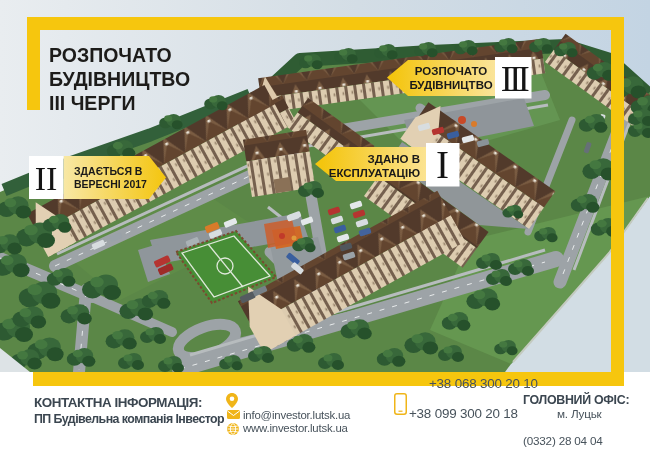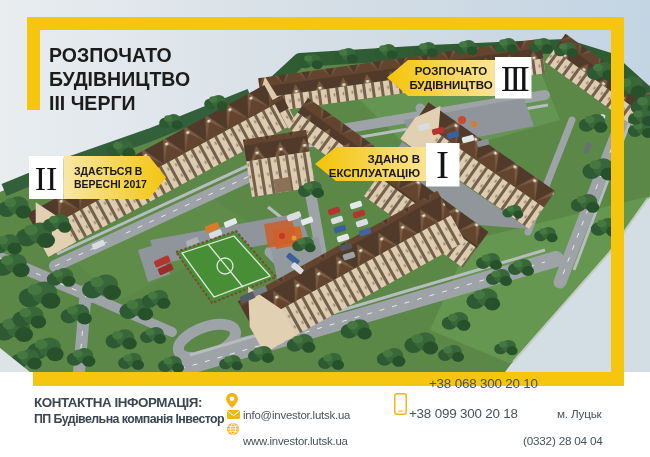--- a/index.html
+++ b/index.html
@@ -316,24 +316,25 @@
       <path d="M0.5,1 L6.5,5.5 L12.5,1" fill="none" stroke="#fff" stroke-width="1"></path>
     </svg>
 <div class="bt" style="left:243px;top:409px;">info@investor.lutsk.ua</div>
 
 <svg style="left:227px;top:423px;" width="12" height="12" viewBox="0 0 12 12">
       <circle cx="6" cy="6" r="6" fill="#f0b519"></circle>
       <ellipse cx="6" cy="6" rx="2.6" ry="5.3" fill="none" stroke="#fff" stroke-width="0.9"></ellipse>
       <line x1="0.5" y1="6" x2="11.5" y2="6" stroke="#fff" stroke-width="0.9"></line>
       <path d="M1.2,3 Q6,4.6 10.8,3 M1.2,9 Q6,7.4 10.8,9" fill="none" stroke="#fff" stroke-width="0.9"></path>
     </svg>
-<div class="bt" style="left:243px;top:435px;text-align:center;">www.investor.lutsk.ua</div>
+<div class="bt" style="left:243px;top:422px;text-align:center;">www.investor.lutsk.ua</div>
 
 <svg style="left:394px;top:393px;" width="13" height="22" viewBox="0 0 13 22">
       <rect x="0.75" y="0.75" width="11.5" height="20.5" rx="2.2" fill="none" stroke="#f0b519" stroke-width="1.5"></rect>
       <line x1="4.5" y1="18.2" x2="8.5" y2="18.2" stroke="#f0b519" stroke-width="1.2"></line>
     </svg>
 <div class="bt" style="left:409px;top:376px;font-size:13.4px;margin-left:20px;">+38 068 300 20 10</div>
 <div class="bt" style="left:409px;top:405.5px;font-size:13.4px;">+38 099 300 20 18</div>
 
+<div class="bt bb" style="left:523px;top:393px;font-size:12.4px;letter-spacing:-0.3px;">ГОЛОВНИЙ ОФІС:</div>
 <div class="bt" style="left:523px;top:406.5px;font-size:11.7px;margin-left:34px;">м. Луцьк</div>
 <div class="bt" style="left:523px;top:433.5px;font-size:11.7px;text-align:center;">(0332) 28 04 04</div>
 </div>
 
 </body></html>

